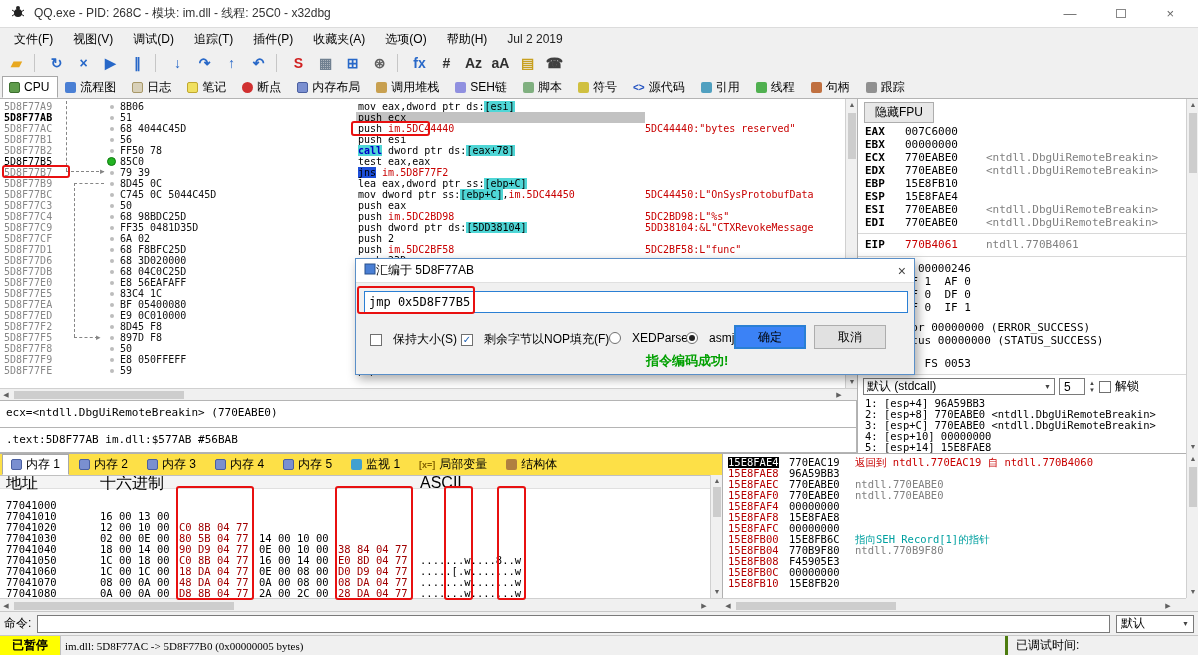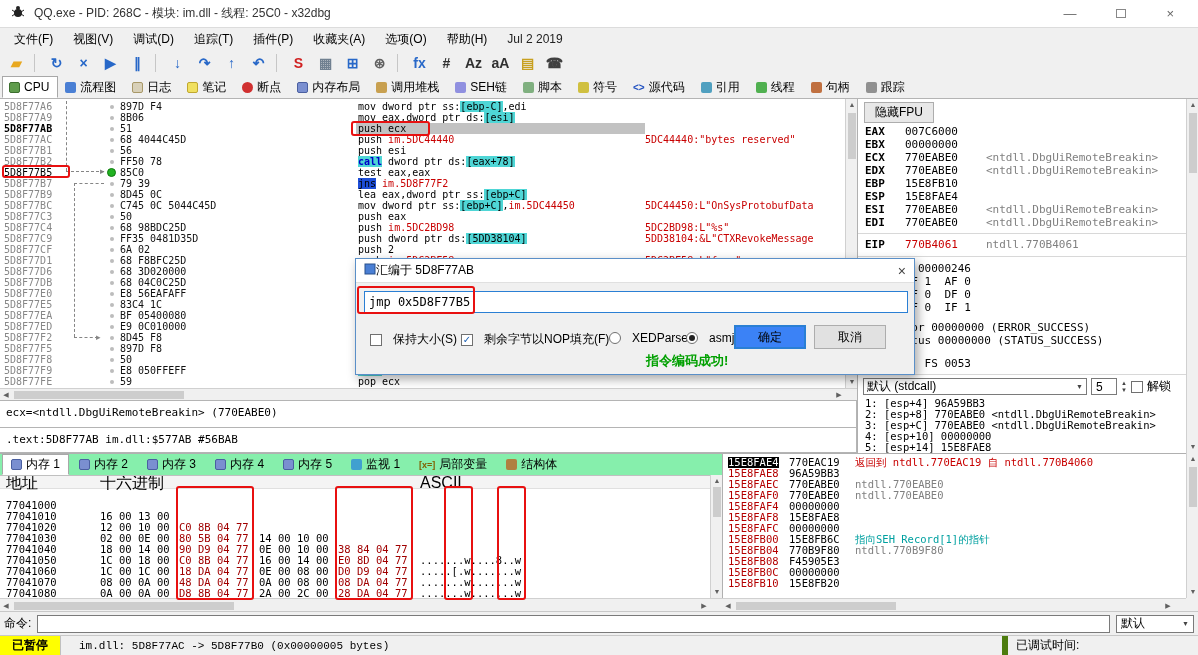--- a/index.html
+++ b/index.html
@@ -85,29 +85,29 @@
   .regs{position:absolute;left:857px;top:99px;width:329px;height:354px;background:#fff;border-left:1px solid #b0b0b0;overflow:hidden;font-family:"DejaVu Sans Mono",monospace;font-size:11px}
   .fpubtn{position:absolute;left:6px;top:3px;padding:1px 10px;background:#e8e8e8;border:1px solid #adadad;font-family:"Liberation Sans",sans-serif;font-size:12px}
   .rrow{position:relative;height:13px;line-height:13px;white-space:nowrap}
   .rname{position:absolute;left:7px;font-weight:bold}
   .rval{position:absolute;left:47px}
   .rnote{position:absolute;left:128px;color:#808080}
   .rrow.eip .rval{color:#c80000}
   .rsep{position:absolute;left:0;width:329px;border-top:1px solid #d8d8d8}
   .rline{position:absolute;left:7px;white-space:pre;line-height:13px}
   .ccrow{position:absolute;left:5px;top:279px;display:flex;align-items:center;gap:4px;font-family:"Liberation Sans",sans-serif;font-size:12px}
-  .ccbox{width:224px;height:17px;border:1px solid #7a7a7a;background:#fff;display:flex;align-items:center;justify-content:space-between;padding:0 3px}
+  .ccbox{width:192px;height:17px;border:1px solid #7a7a7a;background:#fff;display:flex;align-items:center;justify-content:space-between;padding:0 3px}
   .ccarrow{font-size:7px;color:#444}
   .spinbox{width:26px;height:17px;border:1px solid #7a7a7a;background:#fff;display:flex;align-items:center;padding-left:4px}
   .spinarr{display:flex;flex-direction:column;font-size:6px;color:#444;line-height:7px}
   .chk{width:12px;height:12px;border:1px solid #707070;background:#fff;display:inline-flex;align-items:center;justify-content:center;font-size:10px}
   .args{position:absolute;left:7px;top:299px;line-height:11px;font-size:10.5px;white-space:pre}
 
   
-  .bottabs{position:absolute;left:0;top:453px;width:722px;height:22px;background:#86efac;border-top:1px solid #b0b0b0;display:flex;align-items:flex-end;gap:1px;padding-left:2px}
+  .bottabs{position:absolute;left:0;top:453px;width:722px;height:22px;background:#fde047;border-top:1px solid #b0b0b0;display:flex;align-items:flex-end;gap:1px;padding-left:2px}
   .btab{display:flex;align-items:center;gap:4px;padding:2px 8px;font-size:12px;border:1px solid transparent;height:21px}
   .btab.active{background:#fff;border-color:#a8a8a8;border-bottom-color:#fff}
 
   
   .dump{position:absolute;left:0;top:475px;width:710px;height:123px;background:#fff;border-top:1px solid #c0c0c0;overflow:hidden;font-family:"DejaVu Sans Mono",monospace;font-size:10.5px}
   .dumphdr{position:relative;height:13px;line-height:13px;background:#f4f4f4;border-bottom:1px solid #e0e0e0;font-family:"Liberation Sans",sans-serif;font-size:16px}
   .dh-addr{position:absolute;left:6px}
   .dh-hex{position:absolute;left:100px}
   .dh-ascii{position:absolute;left:420px}
   .durow{position:relative;height:11px;line-height:11px;white-space:pre}
@@ -128,21 +128,21 @@
   .cc-ret{color:#c80000}
   .cc-sym{color:#808080}
   .cc-seh{color:#00a0a0}
 
   
   .cmdrow{position:absolute;left:0;top:611px;width:1198px;height:24px;background:#f0f0f0;border-top:1px solid #c8c8c8;display:flex;align-items:center;gap:6px;padding:0 4px}
   .cmdinput{flex:1;height:18px;border:1px solid #7a7a7a;background:#fff;font-family:"DejaVu Sans Mono",monospace;font-size:11px;padding:0 3px}
   .cmdcombo{width:78px;height:18px;border:1px solid #7a7a7a;background:#fff;display:flex;align-items:center;justify-content:space-between;padding:0 4px}
   .statusbar{position:absolute;left:0;top:635px;width:1198px;height:20px;background:#f0f0f0;border-top:1px solid #c8c8c8;display:flex;align-items:stretch;font-size:12px}
   .paused{background:#ffff00;display:flex;align-items:center;padding:0 12px;font-weight:bold;border-right:1px solid #c0c0c0}
-  .sb-msg{flex:1;display:flex;align-items:center;padding:0 18px;border-right:6px solid #4d7c0f;font-family:Liberation Mono, monospace;font-size:11px}
+  .sb-msg{flex:1;display:flex;align-items:center;padding:0 4px;border-right:3px solid #4d7c0f;font-family:Liberation Serif, serif;font-size:11px}
   .sb-right{width:190px;display:flex;align-items:center;padding:0 8px}
 
   
   .dialog{position:absolute;left:355px;top:258px;width:560px;height:117px;background:#f0f0f0;border:1px solid #5a8fc8;box-shadow:3px 4px 10px rgba(0,0,0,.35);z-index:50}
   .dlg-title{height:24px;background:#fff;display:flex;align-items:center;gap:0;padding:0 8px;border-bottom:1px solid #e0e0e0}
   .dlg-close{margin-left:auto;color:#444;font-size:14px}
   .dlg-input{position:absolute;left:8px;top:32px;width:544px;height:22px;border:1px solid #2a7fd4;background:#fff;font-family:"DejaVu Sans Mono",monospace;font-size:12px;padding:0 4px}
   .dlg-ctl{position:absolute;top:72px;display:flex;align-items:center;gap:11px;font-size:12px}
   .radio{width:12px;height:12px;border:1px solid #707070;border-radius:50%;background:#fff;display:inline-flex;align-items:center;justify-content:center}
   .radio .dotc{width:6px;height:6px;border-radius:50%;background:#222}
@@ -322,27 +322,20 @@
   <div class="disasm">
     <div class="jl jl-v" style="left:66px;top:2px;height:70px"></div>
     <div class="jl jl-h" style="left:66px;top:72px;width:38px"></div>
     <span class="jl-arrow" style="left:100px;top:68px">▸</span>
     <div class="jl jl-v" style="left:74px;top:84px;height:154px"></div>
     <div class="jl jl-h" style="left:74px;top:84px;width:30px"></div>
     <div class="jl jl-h" style="left:74px;top:238px;width:24px"></div>
     <span class="jl-arrow" style="left:96px;top:234px">▸</span>
     <div class="drows">
 
-    <div class="drow">
-          <span class="daddr">5D8F77A6</span>
-          <span class="ddot norm"></span>
-          <span class="dbytes">897D F4</span>
-          <span class="dinstr"><span class="t-p">mov dword ptr ss:</span><span class="t-m">[ebp-C]</span><span class="t-p">,edi</span></span>
-          <span class="dcomment"></span>
-        </div>
         <div class="drow">
           <span class="daddr">5D8F77A9</span>
           <span class="ddot norm"></span>
           <span class="dbytes">8B06</span>
           <span class="dinstr"><span class="t-p">mov eax,dword ptr ds:</span><span class="t-m">[esi]</span></span>
           <span class="dcomment"></span>
         </div>
         <div class="drow sel">
           <span class="daddr">5D8F77AB</span>
           <span class="ddot norm"></span>

